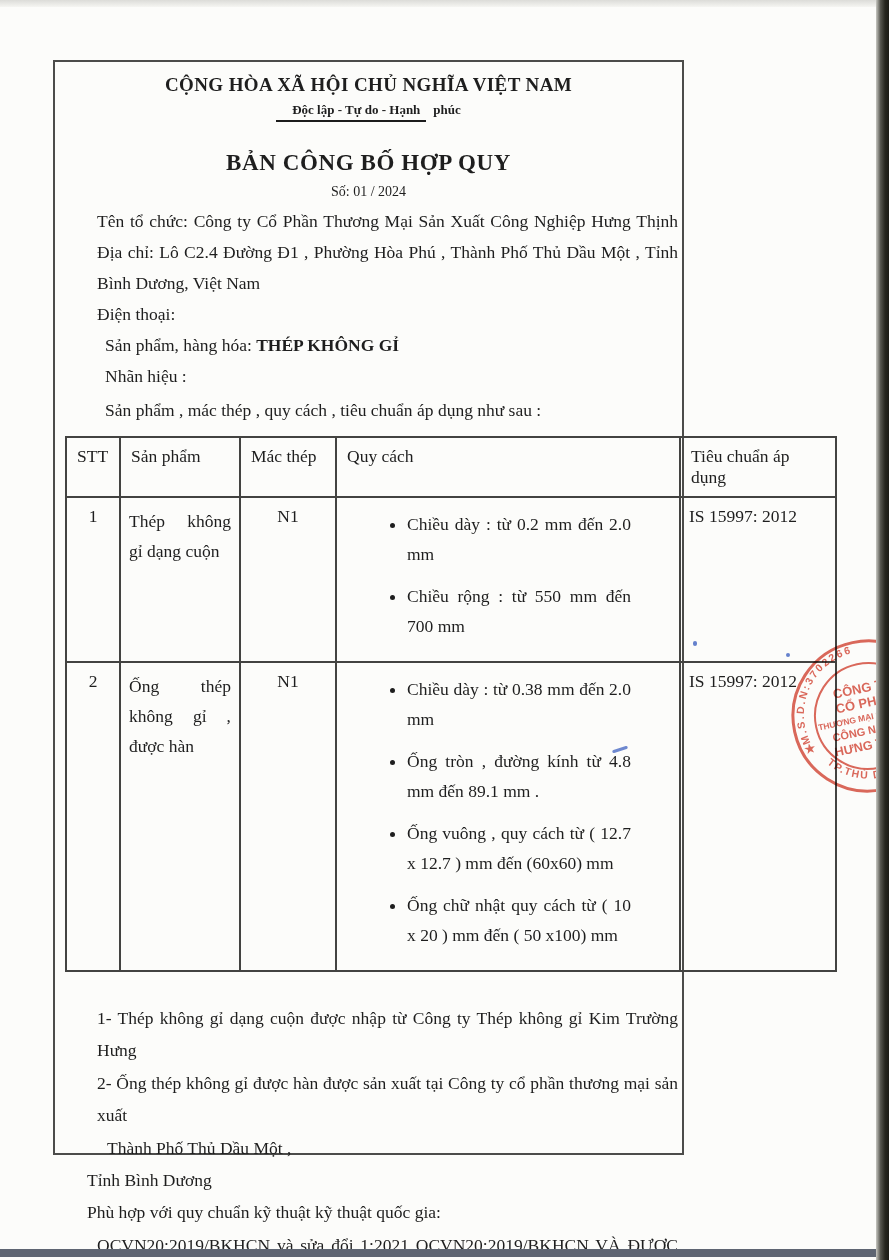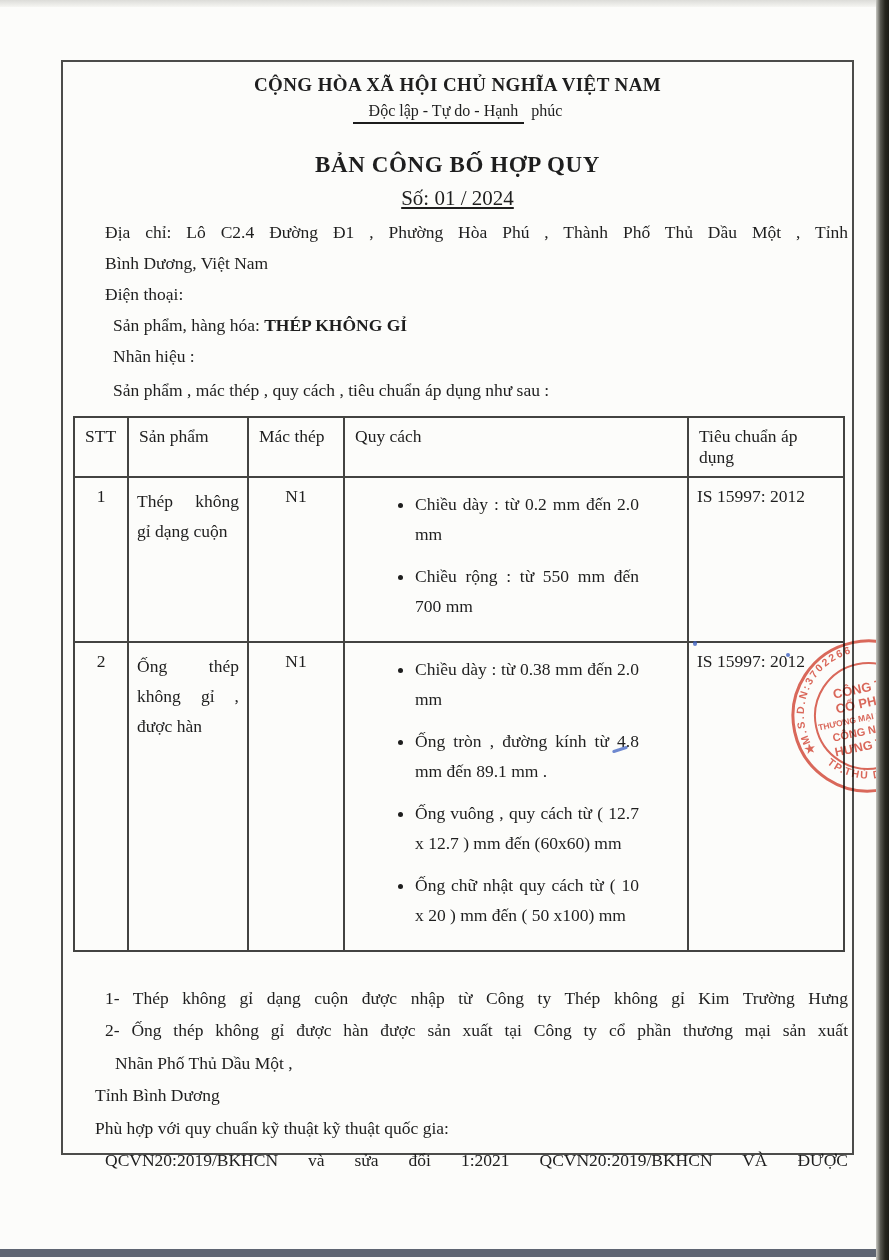--- a/index.html
+++ b/index.html
@@ -18,31 +18,31 @@
   .top-strip{position:absolute;left:0;top:0;width:889px;height:7px;
     background:linear-gradient(#dcdcd8,#f5f5f2);z-index:1;}
   .right-strip{position:absolute;left:876px;top:0;width:13px;height:1260px;
     background:linear-gradient(to right,#c9c9c3 0%,#55554e 35%,#26261f 70%,#1b1b16 100%);
     z-index:10;}
   .bottom-bar{position:absolute;left:0;top:1249px;width:889px;height:8px;
     background:#5e6572;z-index:9;}
 
   
   .page-box{
-    position:absolute;left:53px;top:60px;width:793px;height:1095px;
-    border:2px solid #4c4c4a;background:transparent;z-index:2;margin-left:8px;
+    position:absolute;left:53px;top:60px;width:631px;height:1095px;
+    border:2px solid #4c4c4a;background:transparent;z-index:2;
   }
 
   .center{text-align:center;}
   .nat-title{margin-top:12px;font-size:19px;font-weight:bold;letter-spacing:.4px;}
-  .motto{margin-top:6px;font-size:16px;font-weight:normal;}
+  .motto{margin-top:6px;font-size:13px;font-weight:bold;}
   .motto .ul{border-bottom:2.5px solid #1c1c1c;padding:0 6px 2px 16px;display:inline-block;}
   .motto .tail{margin-left:7px;}
   .doc-title{margin-top:28px;font-size:23px;font-weight:bold;letter-spacing:.6px;}
-  .doc-num{margin-top:8px;font-size:21px;text-decoration:underline;}
+  .doc-num{margin-top:8px;font-size:14px;}
 
   .info{margin:6px 4px 0 42px;font-size:17.5px;line-height:31px;}
   .indent8{margin-left:8px;}
   .mt3{margin-top:3px;}
   .j{text-align:justify;text-align-last:justify;}
 
   
   table.spec{border-collapse:collapse;table-layout:fixed;width:770px;
     margin:10px 0 0 10px;font-size:17.5px;}
   table.spec th,table.spec td{border:2px solid #434341;vertical-align:top;
@@ -82,20 +82,21 @@
 
   <div class="center motto">
     <span class="ul">Độc lập - Tự do - Hạnh</span><span class="tail">phúc</span>
   </div>
 
   <div class="center doc-title">BẢN CÔNG BỐ HỢP QUY</div>
 
   <div class="center doc-num">Số: 01 / 2024</div>
 
   <div class="info">
+    <div class="j">Tên tổ chức: Công ty Cổ Phần Thương Mại Sản Xuất Công Nghiệp Hưng Thịnh</div>
     <div class="j">Địa chỉ: Lô C2.4 Đường Đ1 , Phường Hòa Phú , Thành Phố Thủ Dầu Một , Tỉnh</div>
     <div>Bình Dương, Việt Nam</div>
     <div>Điện thoại:</div>
     <div class="indent8"><span>Sản phẩm, hàng hóa: </span><b>THÉP KHÔNG GỈ</b></div>
     <div class="indent8">Nhãn hiệu :</div>
     <div class="indent8 mt3">Sản phẩm , mác thép , quy cách , tiêu chuẩn áp dụng như sau :</div>
   </div>
 
   <table class="spec">
     <colgroup>
@@ -138,21 +139,21 @@
         </ul>
       </td>
       <td class="std">IS 15997: 2012</td>
     </tr>
   </tbody>
     </table>
 
   <div class="notes">
     <div class="ml12 j">1-  Thép không gỉ dạng cuộn được nhập từ Công ty Thép không gỉ Kim Trường Hưng</div>
     <div class="ml12 j">2-  Ống thép không gỉ được hàn được sản xuất tại Công ty cổ phần thương mại sản xuất</div>
-    <div class="ml22">Nhãn Phố Thủ Dầu Một ,</div>
+    <div class="ml22">Thành Phố Thủ Dầu Một ,</div>
     <div class="ml2">Tỉnh Bình Dương</div>
     <div class="ml2">Phù hợp với quy chuẩn kỹ thuật kỹ thuật quốc gia:</div>
     <div class="ml12 j">QCVN20:2019/BKHCN và sửa đổi 1:2021 QCVN20:2019/BKHCN VÀ ĐƯỢC</div>
 
   </div>
 
 </div>
 
 <svg class="stamp" viewBox="-100 -100 200 200" xmlns="http://www.w3.org/2000/svg">
   <circle cx="0" cy="0" r="75" fill="none" stroke="#d9584a" stroke-width="3"></circle>

